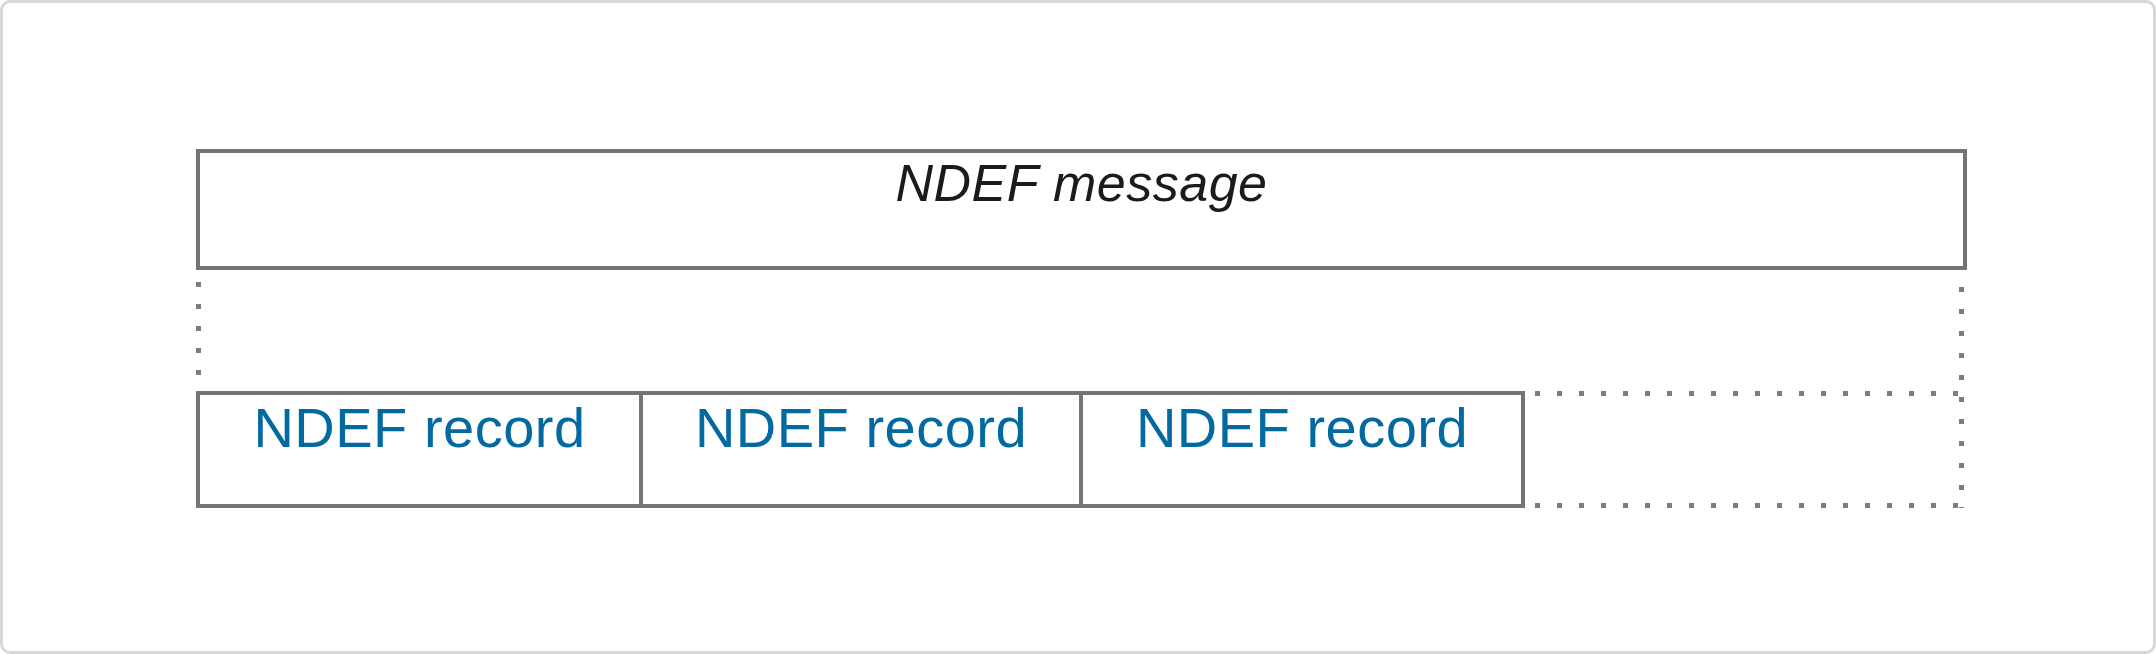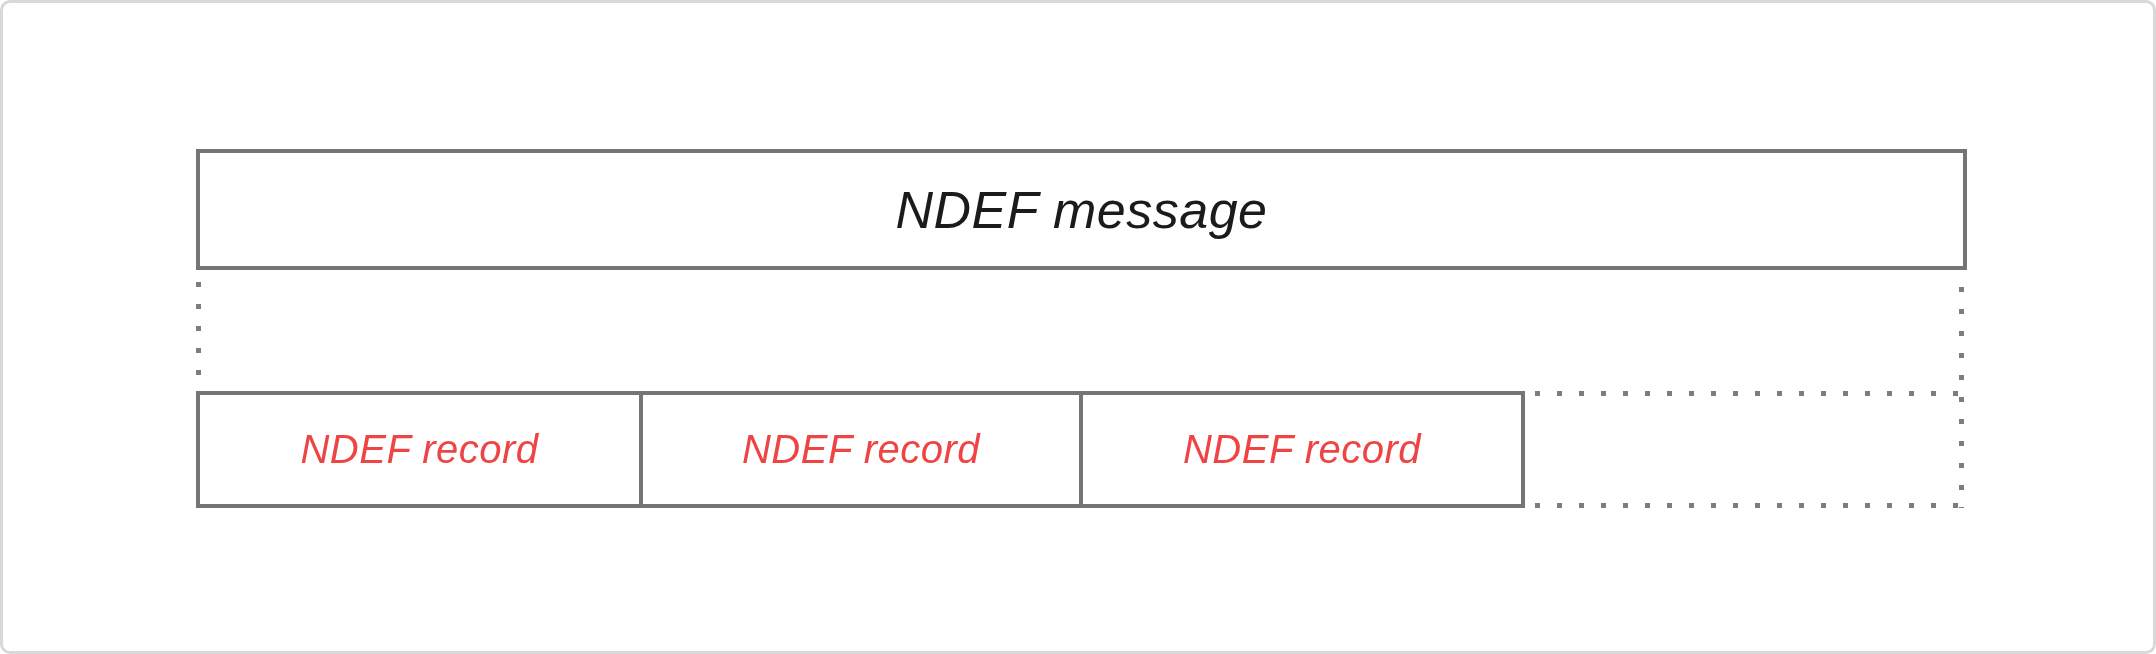--- a/index.html
+++ b/index.html
@@ -20,21 +20,20 @@
     overflow: hidden;
   }
 
   
   .box {
     position: absolute;
     box-sizing: border-box;
     border: 4px solid #757575;
     background: #ffffff;
     display: flex;
-    align-items: center;
     justify-content: center;
   }
 
   .msg-box {
     left: 193px;
     top: 146px;
     width: 1771px;
     height: 121px;
   }
 
@@ -48,23 +47,22 @@
 
   .record-box {
     top: 388px;
     height: 117px;
   }
   .record-1 { left: 193px;  width: 447px; }
   .record-2 { left: 636px;  width: 444px; }
   .record-3 { left: 1076px; width: 446px; }
 
   .record-label {
-    font-style: italic;
-    font-size: 40px;
-    color: #ef4444;
+    font-size: 56px;
+    color: #0369a1;
     letter-spacing: 0.5px;
     white-space: nowrap;
   }
 
   
   .dotted-v {
     position: absolute;
     width: 5px;
     background-image: repeating-linear-gradient(
       to bottom,

